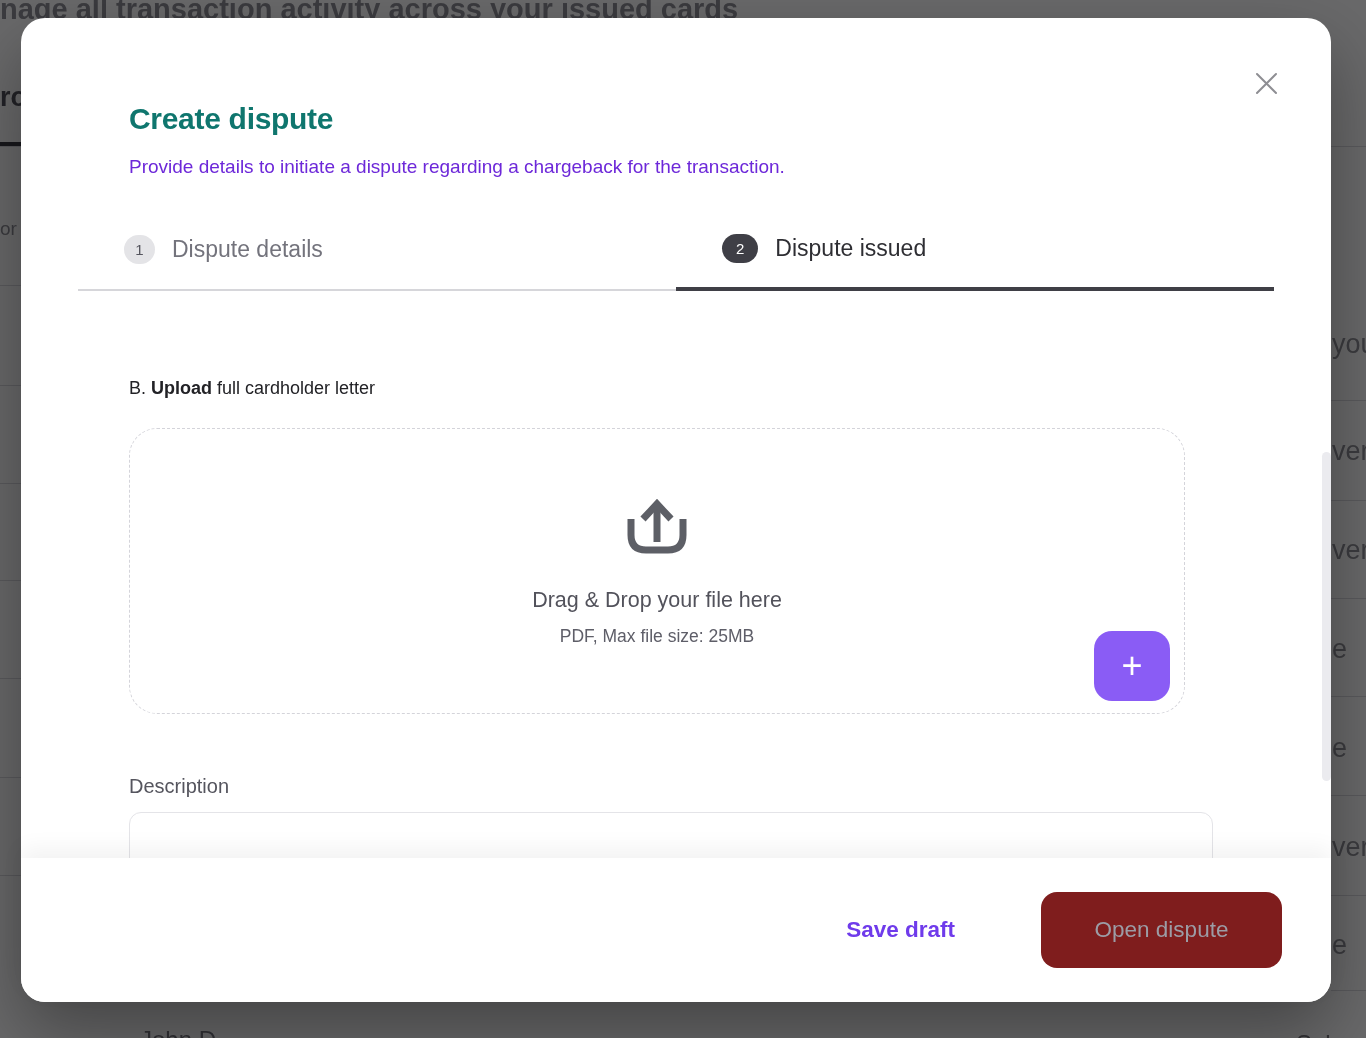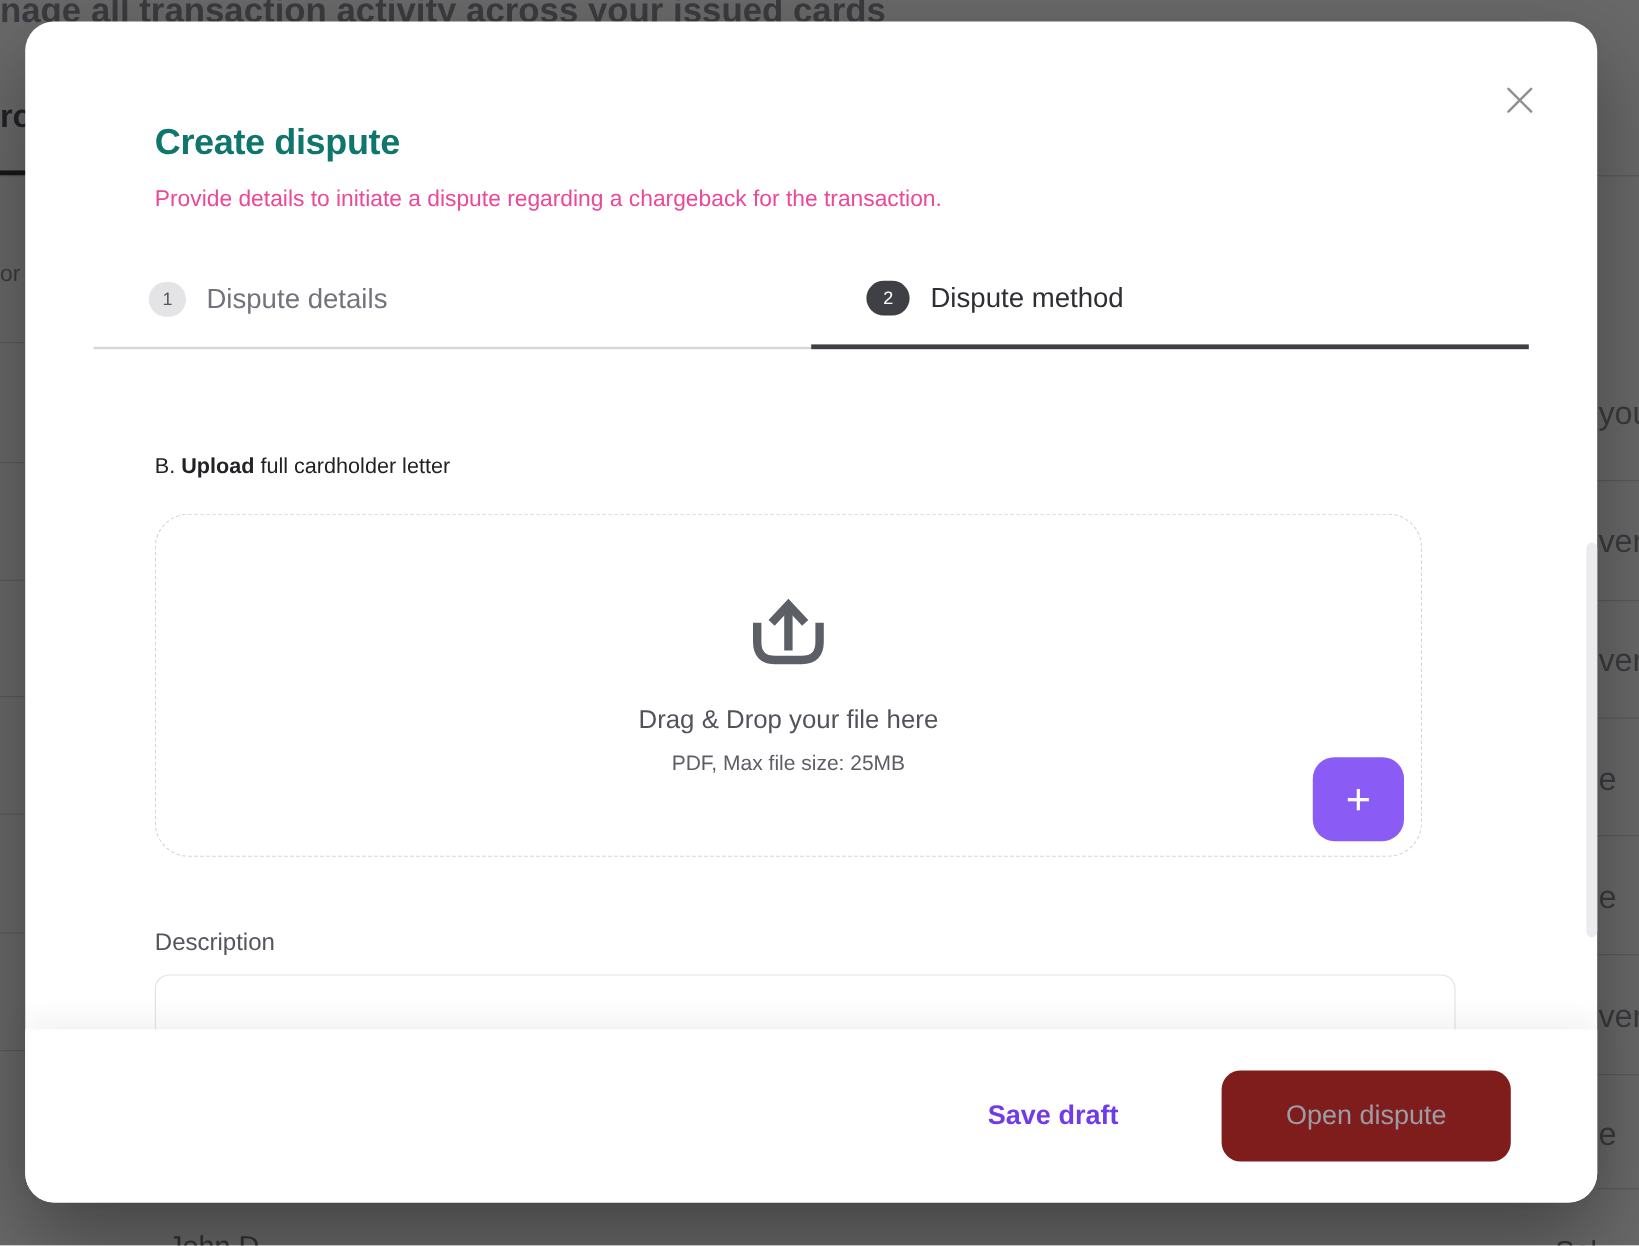--- a/index.html
+++ b/index.html
@@ -33,21 +33,21 @@
     position: absolute; left: 21px; top: 18px; width: 1310px; height: 984px;
     background: #ffffff; border-radius: 24px;
     box-shadow: 0 30px 70px rgba(0,0,0,0.35);
   }
   .close-btn {
     position: absolute; left: 1226px; top: 46px; width: 38px; height: 38px;
     background: none; border: none; cursor: pointer;
     display: flex; align-items: center; justify-content: center;
   }
   .modal-title { position: absolute; left: 108px; top: 84px; font-size: 30px; font-weight: 600; letter-spacing: -0.3px; color: #0f766e; }
-  .modal-subtitle { position: absolute; left: 108px; top: 138px; font-size: 19px; color: #ec4899; }
+  .modal-subtitle { position: absolute; left: 108px; top: 138px; font-size: 19px; color: #6d28d9; }
 
   .steps { position: absolute; left: 57px; top: 212px; width: 1196px; display: flex; }
   .step { flex: 1; display: flex; align-items: center; gap: 17px; padding: 4px 0 24px 46px; cursor: pointer; }
   .step.inactive { border-bottom: 2px solid #d6d6da; }
   .step.active { border-bottom: 4px solid #3f3f46; }
   .step-badge {
     height: 29px; min-width: 31px; padding: 0 11px; border-radius: 15px;
     display: inline-flex; align-items: center; justify-content: center;
     font-size: 15px;
   }
@@ -82,21 +82,21 @@
     border: 1px solid #e4e4e8; border-radius: 12px; background: #ffffff;
     resize: none; outline: none; font-family: "Liberation Sans", sans-serif;
     font-size: 19px; padding: 14px 18px; color: #33333a;
   }
 
   .modal-footer {
     position: absolute; left: 0; right: 0; bottom: 0; height: 144px;
     background: #ffffff; border-radius: 0 0 24px 24px;
     box-shadow: 0 -10px 22px rgba(16,16,20,0.05);
     display: flex; align-items: center; justify-content: flex-end;
-    gap: 86px; padding-right: 72px;
+    gap: 86px; padding-right: 49px;
   }
   .save-draft-btn {
     background: none; border: none; cursor: pointer;
     font-size: 22.5px; font-weight: 600; color: #6f3beb;
     font-family: "Liberation Sans", sans-serif;
   }
   .open-dispute-btn {
     width: 241px; height: 76px; border: none; border-radius: 16px;
     background: #7f1d1d; color: #9c9ca5; font-size: 22.5px; font-weight: 500;
     cursor: default; font-family: "Liberation Sans", sans-serif;
@@ -159,21 +159,21 @@
   <div class="modal-title">Create dispute</div>
   <div class="modal-subtitle">Provide details to initiate a dispute regarding a chargeback for the transaction.</div>
 
   <div class="steps">
     <div class="step inactive">
       <span class="step-badge">1</span>
       <span class="step-label">Dispute details</span>
     </div>
     <div class="step active">
       <span class="step-badge">2</span>
-      <span class="step-label">Dispute method</span>
+      <span class="step-label">Dispute issued</span>
     </div>
   </div>
 
   <div class="section-heading"><span>B. </span><span class="bold">Upload</span><span> full cardholder letter</span></div>
 
   <div class="dropzone">
     <svg width="72" height="64" viewBox="0 0 72 64">
       <path d="M10 23 V39 Q10 54 25 54 H47 Q62 54 62 39 V23" fill="none" stroke="#5d5f66" stroke-width="7"></path>
       <path d="M36 46 V10" fill="none" stroke="#5d5f66" stroke-width="7"></path>
       <path d="M22 23 L36 8 L50 23" fill="none" stroke="#5d5f66" stroke-width="7" stroke-linejoin="miter"></path>

